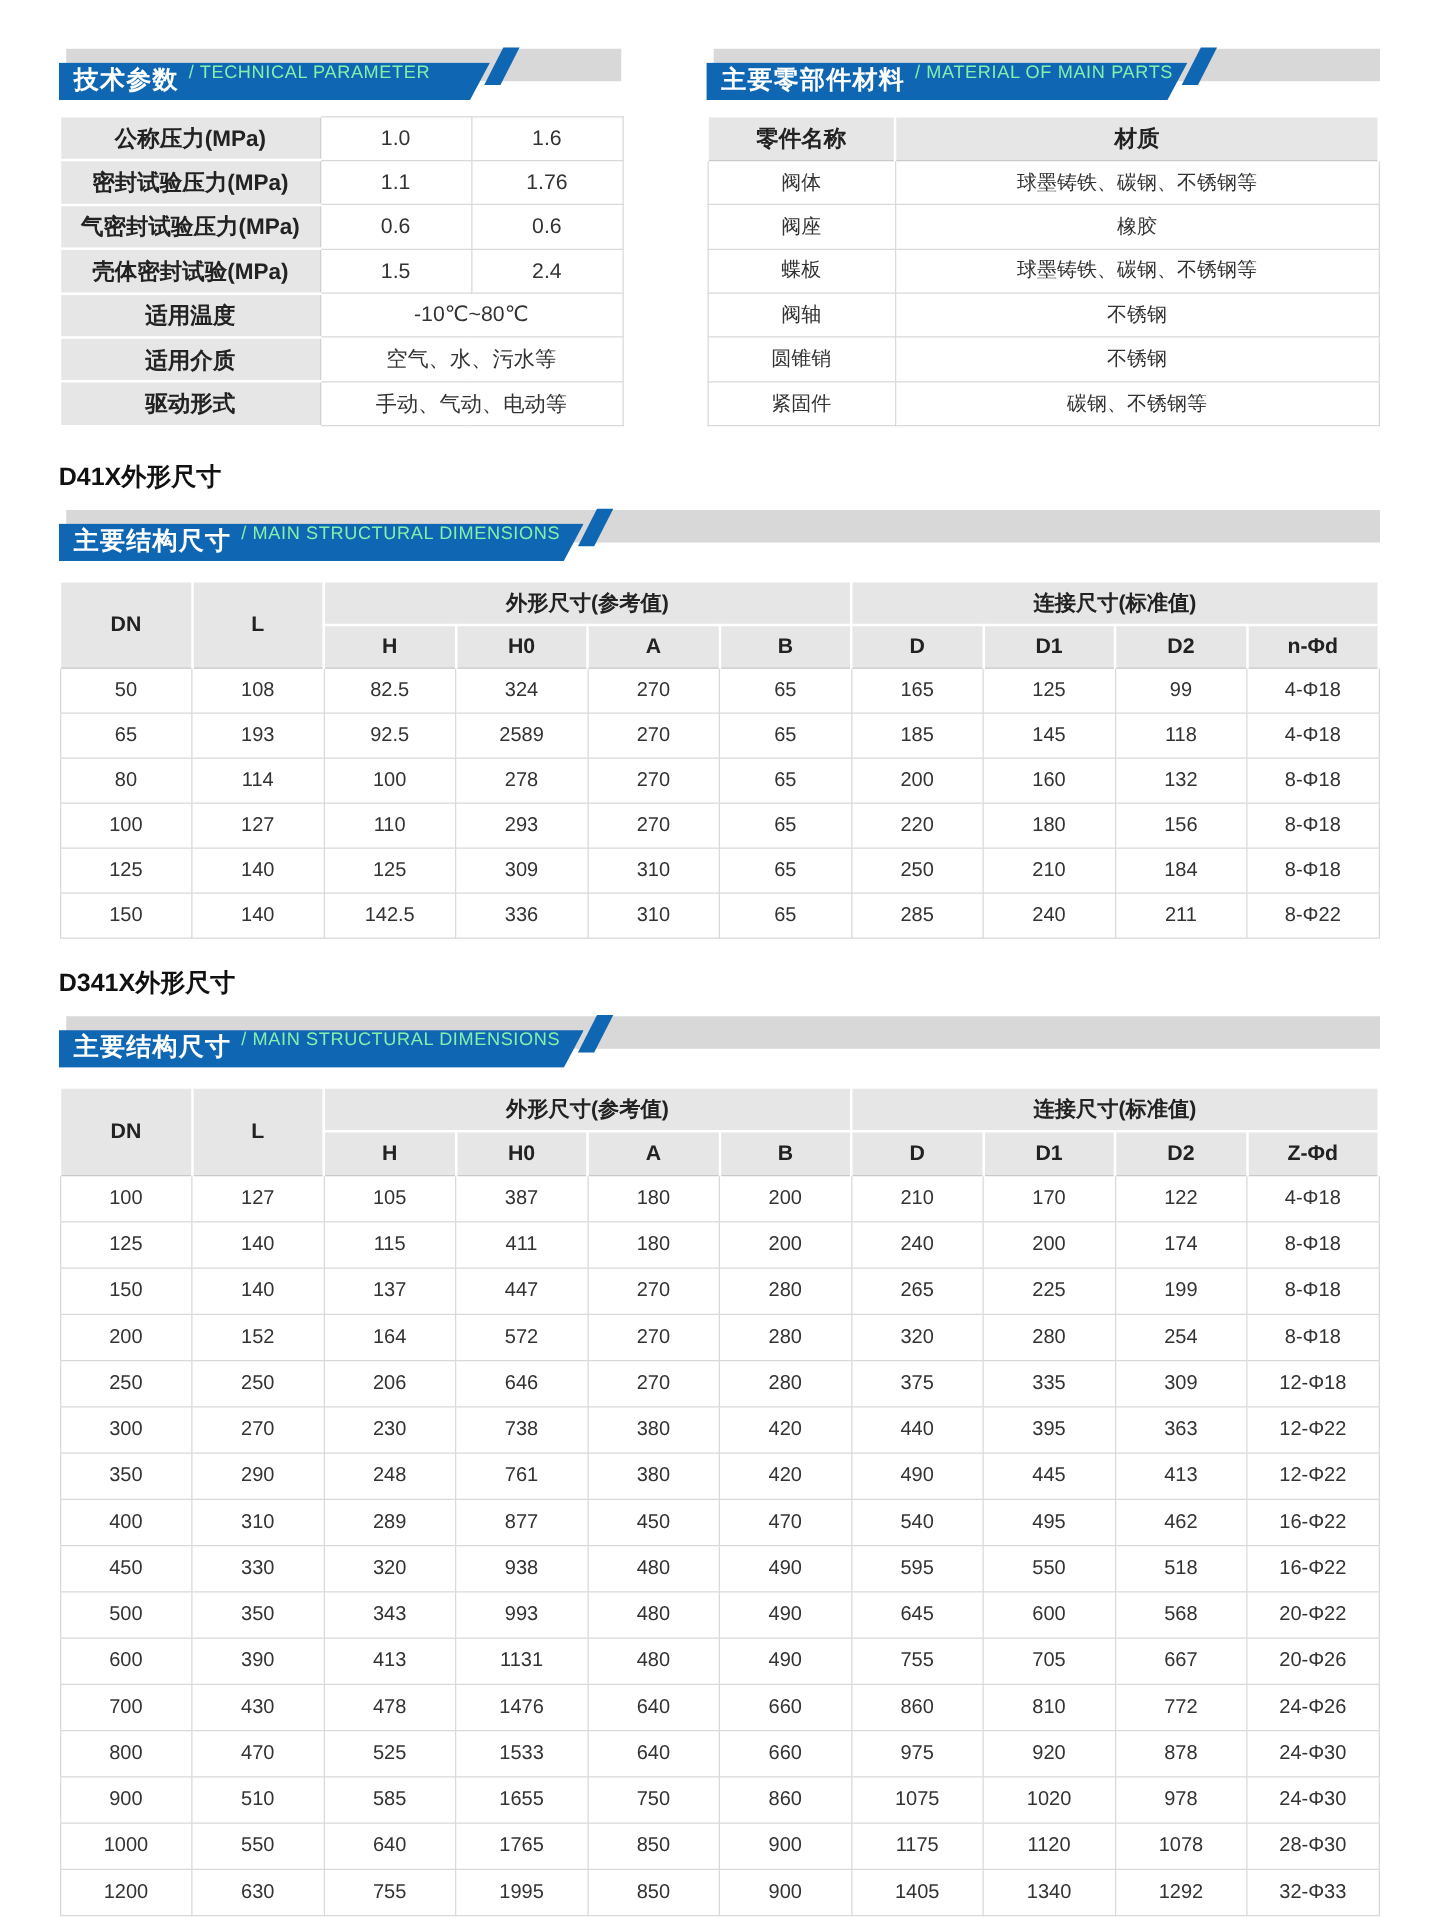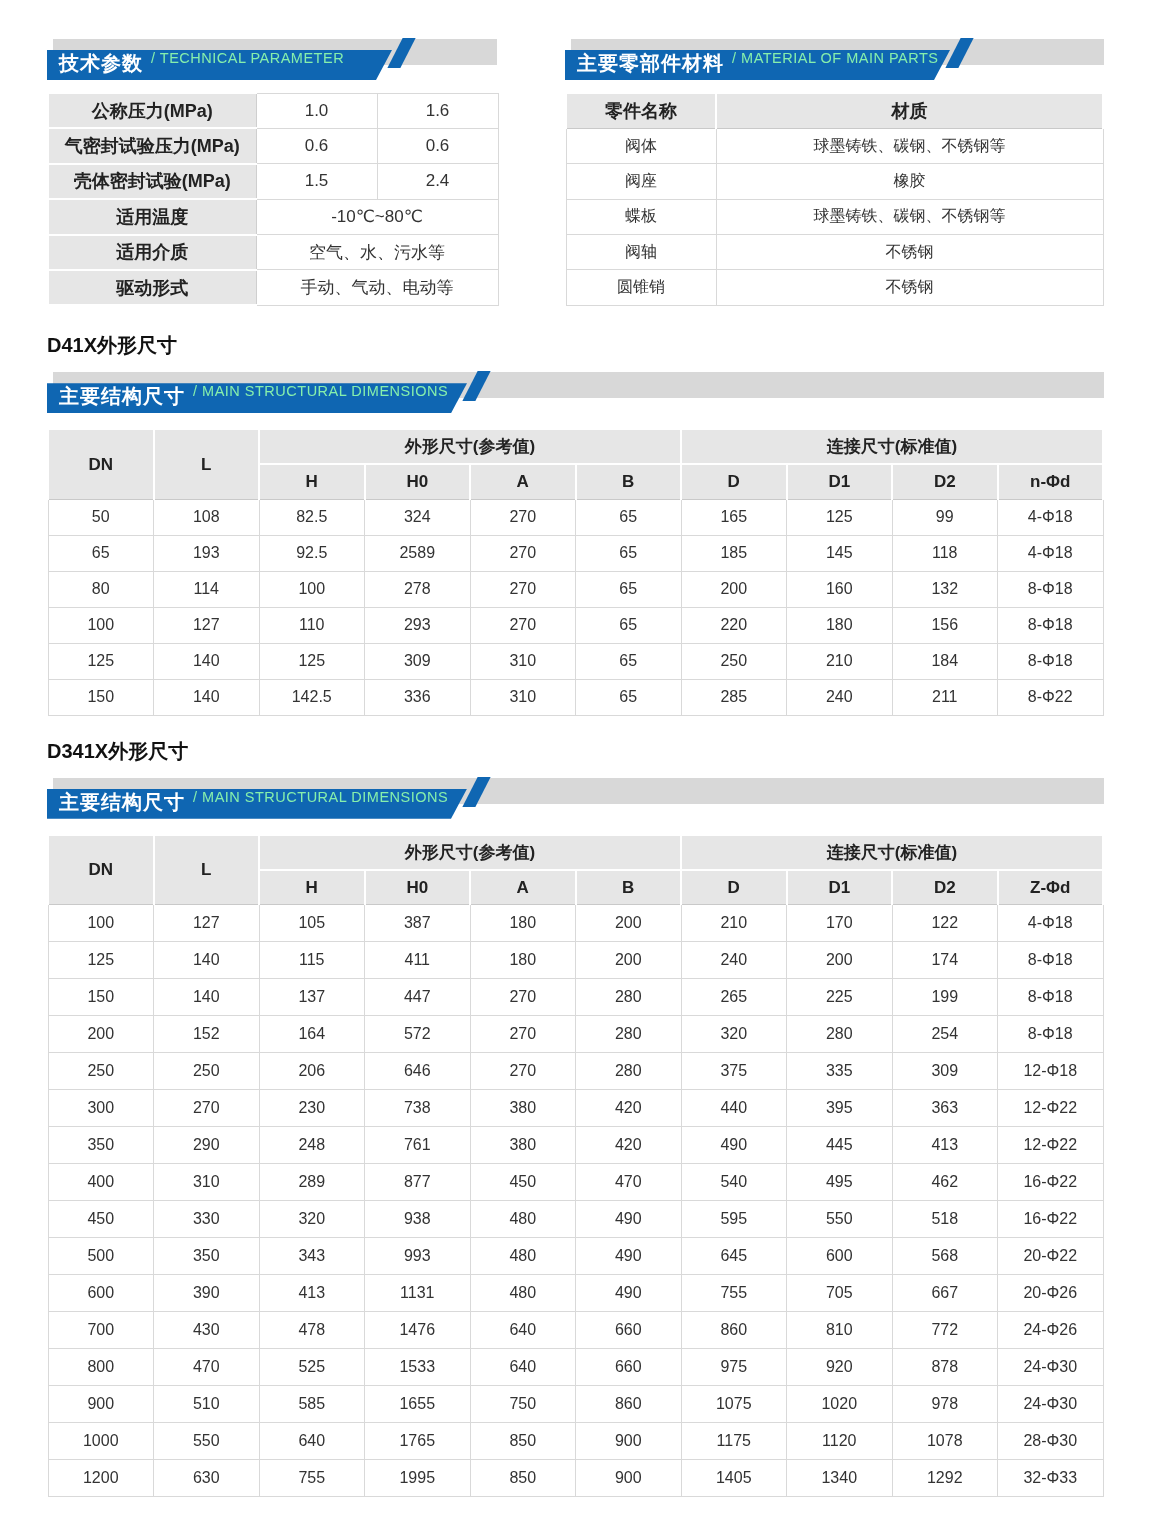--- a/index.html
+++ b/index.html
@@ -93,20 +93,25 @@
             <col style="width:121px">
             <col style="width:121px">
           </colgroup>
         <tbody>
             <tr>
               <td class="label">公称压力(MPa)</td>
               <td>1.0</td>
               <td>1.6</td>
             </tr>
             <tr>
+              <td class="label">密封试验压力(MPa)</td>
+              <td>1.1</td>
+              <td>1.76</td>
+            </tr>
+            <tr>
               <td class="label">气密封试验压力(MPa)</td>
               <td>0.6</td>
               <td>0.6</td>
             </tr>
             <tr>
               <td class="label">壳体密封试验(MPa)</td>
               <td>1.5</td>
               <td>2.4</td>
             </tr>
             <tr>
@@ -158,20 +163,24 @@
               <td>蝶板</td>
               <td>球墨铸铁、碳钢、不锈钢等</td>
             </tr>
             <tr>
               <td>阀轴</td>
               <td>不锈钢</td>
             </tr>
             <tr>
               <td>圆锥销</td>
               <td>不锈钢</td>
+            </tr>
+            <tr>
+              <td>紧固件</td>
+              <td>碳钢、不锈钢等</td>
             </tr>
           </tbody>
       </table>
     </div>
   </div>
 
   <div class="section-heading">D41X外形尺寸</div>
   <div class="banner banner--struct">
     <div class="banner-gray"></div>
     <div class="banner-stripe"></div>

